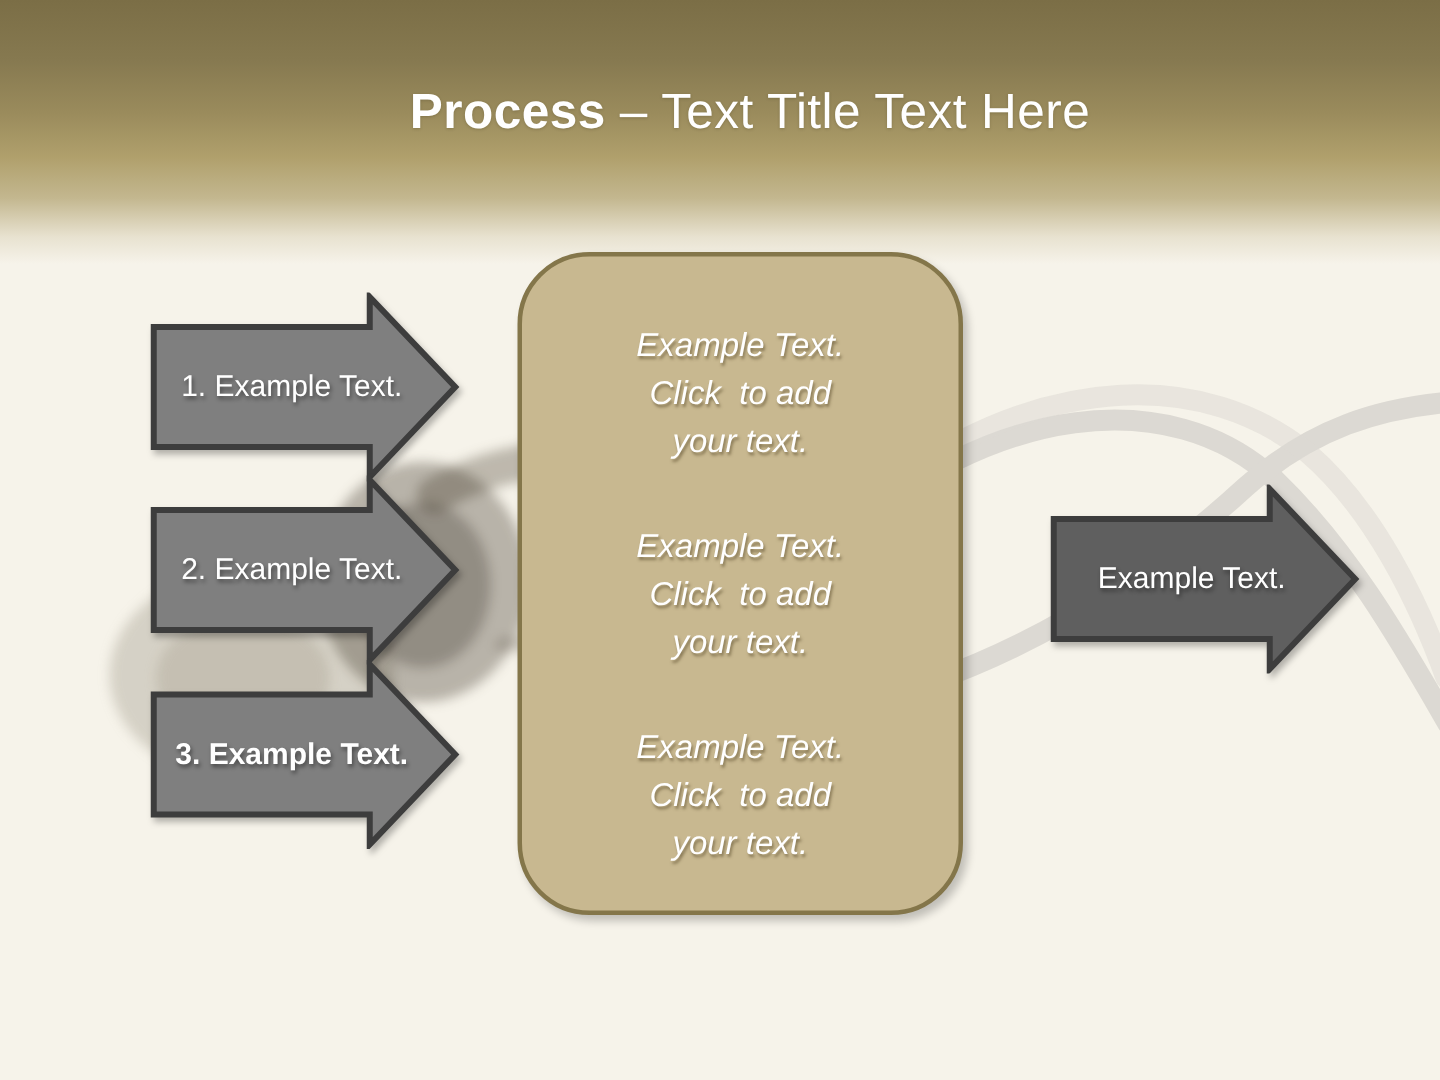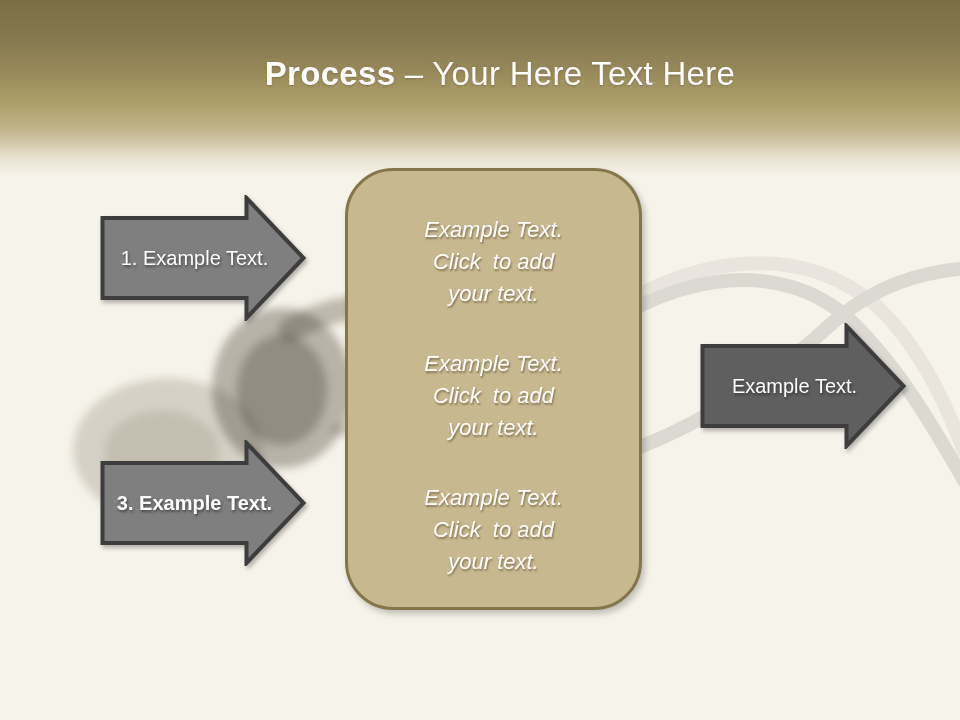--- a/index.html
+++ b/index.html
@@ -63,30 +63,36 @@
       <path d="M 335 430 C 420 425 480 440 545 442" stroke="rgba(70,60,45,0.22)" stroke-width="9" fill="none" stroke-linecap="round"></path>
     </g>
     <g stroke="#dad7d1" stroke-width="14" fill="none" stroke-linecap="round" opacity="0.9">
       <path d="M 560 360 C 660 270 780 255 850 320 C 900 368 935 430 965 482"></path>
       <path d="M 560 472 C 680 445 770 380 830 325 C 875 285 920 272 968 268"></path>
       <path d="M 600 318 C 700 250 802 246 872 302 C 916 340 946 402 964 452" opacity="0.55"></path>
     </g>
   </svg>
 
   <div class="title">
-    <span class="bold">Process</span><span> – Your Here Text Here</span>
+    <span class="bold">Process</span><span> – Text Title Text Here</span>
   </div>
 
   <div class="arrow arrow-1">
     <svg viewBox="0 0 206 126">
       <polygon class="left-fill" points="2,23 146,23 146,3 203,63 146,123 146,103 2,103"></polygon>
     </svg>
     <div class="label">1. Example Text.</div>
   </div>
 
+  <div class="arrow arrow-2">
+    <svg viewBox="0 0 206 126">
+      <polygon class="left-fill" points="2,23 146,23 146,3 203,63 146,123 146,103 2,103"></polygon>
+    </svg>
+    <div class="label">2. Example Text.</div>
+  </div>
 
   <div class="arrow arrow-3">
     <svg viewBox="0 0 206 126">
       <polygon class="left-fill" points="2,23 146,23 146,3 203,63 146,123 146,103 2,103"></polygon>
     </svg>
     <div class="label">3. Example Text.</div>
   </div>
 
   <div class="center-box">
     <div class="box-block">

